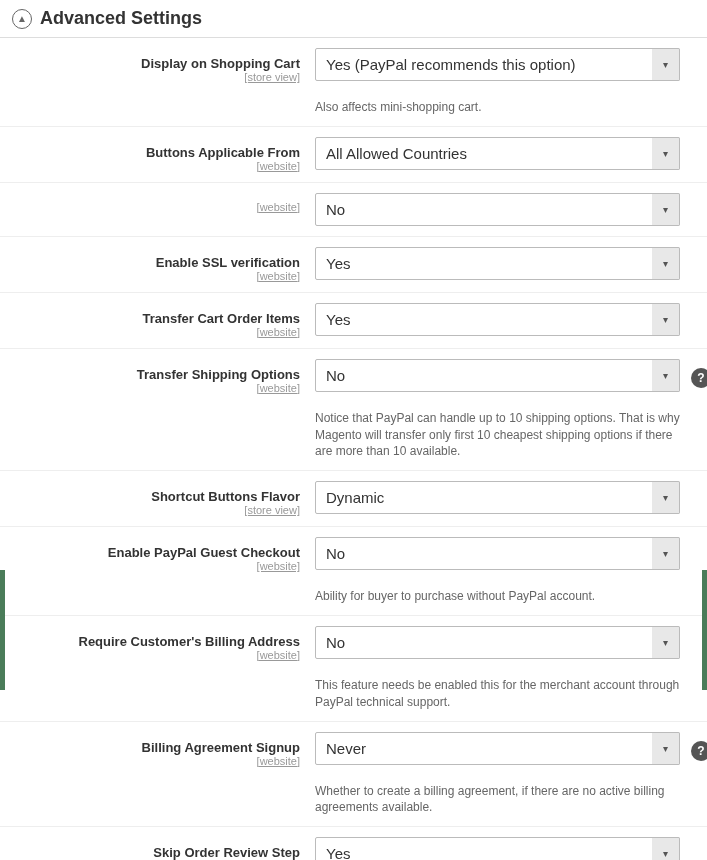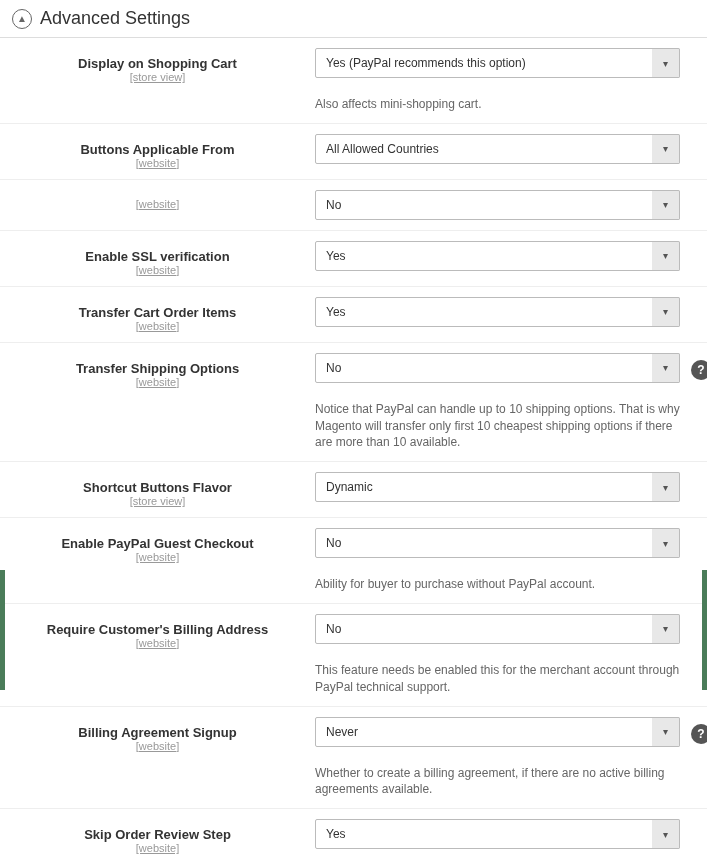--- a/index.html
+++ b/index.html
@@ -55,36 +55,36 @@
       align-items: center;
       justify-content: center;
       margin-right: 8px;
       cursor: pointer;
       color: #666;
       font-size: 10px;
     }
 
     .section-title {
       font-size: 18px;
-      font-weight: normal;
+      font-weight: bold;
       color: #333;
     }
 
     .settings-row {
       display: flex;
       align-items: flex-start;
       border-bottom: 1px solid #eee;
       padding: 10px 15px;
       min-height: 50px;
     }
 
     .label-cell {
       width: 300px;
       min-width: 300px;
-      text-align: center;
+      text-align: right;
       padding-right: 15px;
       padding-top: 8px;
     }
 
     .label-main {
       font-weight: bold;
       font-size: 13px;
       color: #333;
       display: block;
     }
@@ -115,21 +115,21 @@
     }
 
     .form-select {
       appearance: none;
       -webkit-appearance: none;
       width: 365px;
       padding: 7px 30px 7px 10px;
       border: 1px solid #bbb;
       border-radius: 2px;
       background: #fff;
-      font-size: 12px;
+      font-size: 15px;
       color: #333;
       cursor: pointer;
       outline: none;
     }
 
     .select-arrow {
       position: absolute;
       right: 0;
       top: 0;
       bottom: 0;

